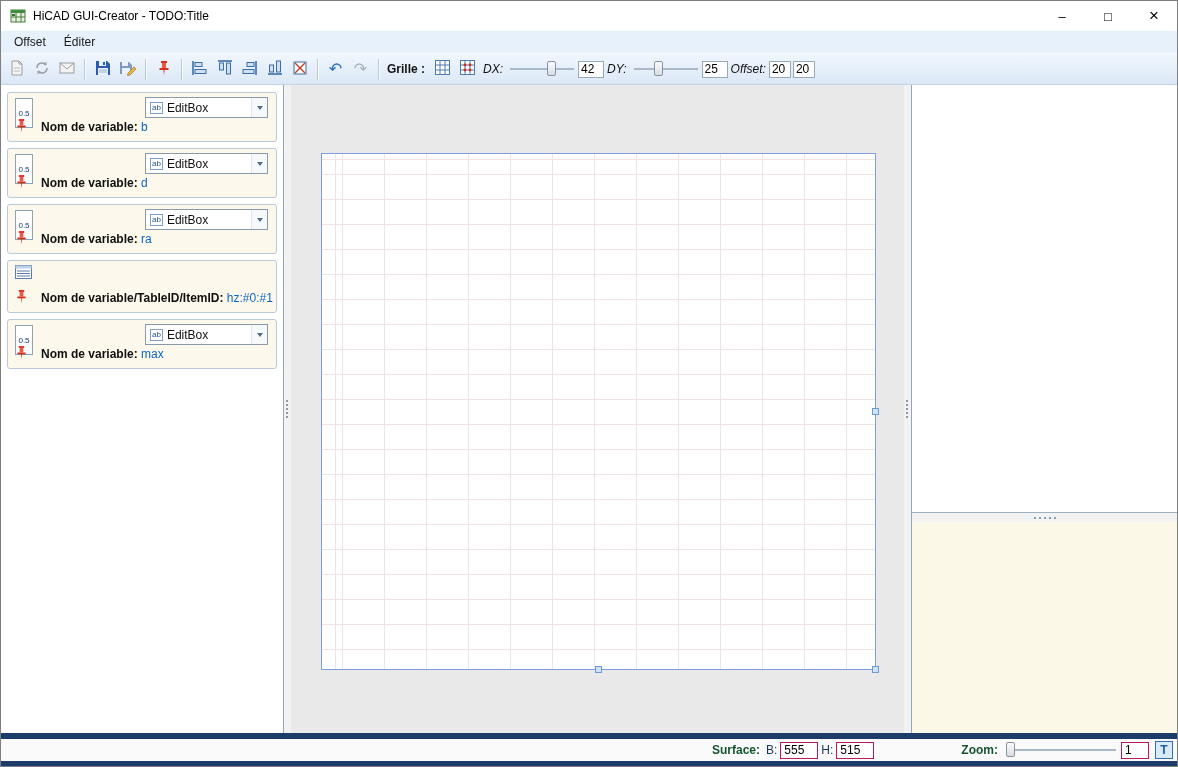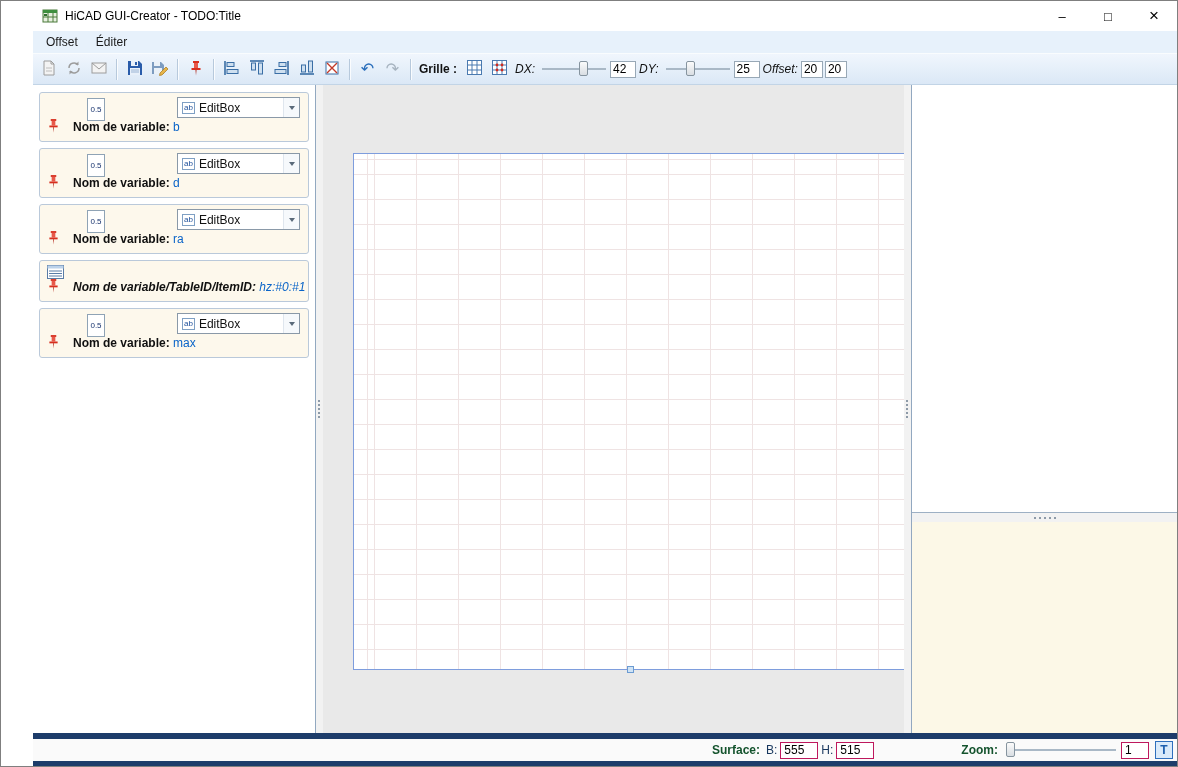--- a/index.html
+++ b/index.html
@@ -3,21 +3,21 @@
 <meta charset="utf-8">
 <style>
   * { box-sizing: border-box; }
   html,body { margin:0; padding:0; background:#d0d0d0; }
   .window {
     width:1178px; height:767px;
     border:1px solid #7f7f7f;
     display:flex; flex-direction:column;
     font-family:"Liberation Sans","DejaVu Sans",sans-serif;
     font-size:12px; color:#111; background:#fff;
-    position:relative; overflow:hidden;padding-left:32px;
+    position:relative; overflow:hidden;
   }
 
   
   .titlebar { height:30px; background:#fff; display:flex; align-items:center; flex:0 0 auto; }
   .app-icon { width:16px; height:16px; margin-left:9px; flex:0 0 auto; }
   .title-text { margin-left:7px; font-size:12px; color:#000; }
   .win-controls { margin-left:auto; display:flex; height:100%; }
   .win-btn { width:46px; height:100%; display:flex; align-items:center; justify-content:center;
              background:#fff; border:none; font-size:13px; color:#000; cursor:default; }
   .win-btn.close { font-size:17px; }
@@ -49,24 +49,24 @@
 
   .left-panel { width:283px; background:#fff; border-right:1px solid #92a8c0; display:flex; flex-direction:column; flex:0 0 auto; }
   .tabstrip { height:25px; padding:3px 0 0 3px; border-bottom:1px solid #9db0c4; display:flex; align-items:flex-end; background:#fff; flex:0 0 auto; }
   .tab { padding:3px 11px 4px; border:1px solid #9aa9b8; border-bottom:none; background:#eef1f5;
          margin-right:2px; border-radius:2px 2px 0 0; color:#222; }
   .tab.active { background:#fff; margin-bottom:-1px; padding-bottom:5px; }
   .items { flex:1 1 auto; padding:7px 6px; overflow:hidden; }
 
   .var-item { position:relative; height:50px; border:1px solid #bac9da; border-radius:3px;
               background:#fdf8ec; margin-bottom:6px; }
-  .var-item.short { height:42px;font-style:italic; }
-  .vi-icon { position:absolute; top:5px; left:7px; min-width:18px; height:23px; border:1px solid #8fa3b5;
+  .var-item.short { height:53px; }
+  .vi-icon { position:absolute; top:5px; left:7px; min-width:18px; height:30px; border:1px solid #8fa3b5;
              background:#fff; font-size:8px; color:#18336e; display:flex; align-items:center; justify-content:center;
-             padding:0 1px;margin-left:40px; }
+             padding:0 1px; }
   .vi-list-icon { position:absolute; top:4px; left:7px; }
   .combo { position:absolute; top:4px; right:8px; width:123px; height:21px; border:1px solid #8a99a8;
            background:#fff; display:flex; align-items:center;margin-left:24px; }
   .combo .ab { margin:0 4px 0 4px; font-size:8px; color:#1d4f9a; border:1px solid #7fa0c4; padding:0 1px;
                line-height:10px; background:#fff; }
   .combo .txt { flex:1 1 auto; font-size:12px; color:#111; }
   .combo .arrow-box { width:16px; height:19px; display:flex; align-items:center; justify-content:center;
                       border-left:1px solid #dfe6ee; background:#f6f9fc; }
   .chev { width:0; height:0; border-left:3.5px solid transparent; border-right:3.5px solid transparent;
           border-top:4px solid #5a6a7a; }

